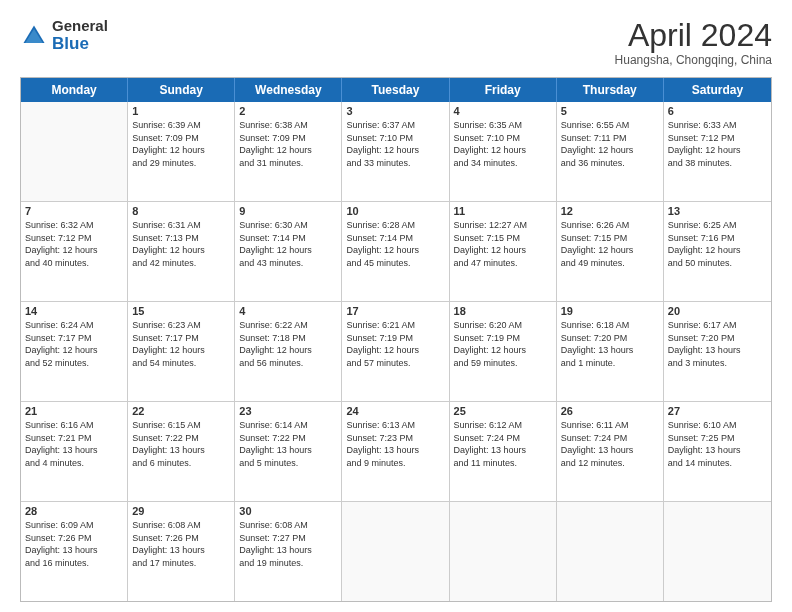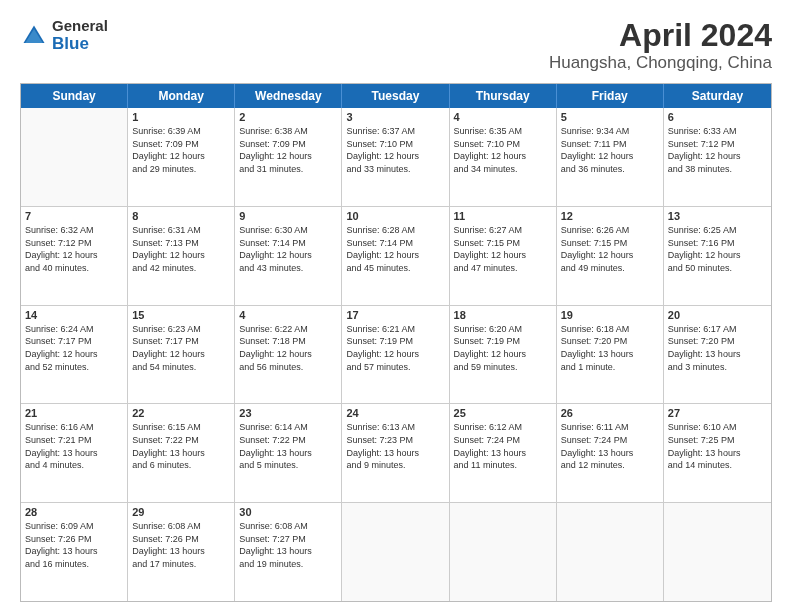--- a/index.html
+++ b/index.html
@@ -45,26 +45,26 @@
     }
     .logo-icon {
       width: 28px;
       height: 28px;
     }
     .title-block {
       text-align: right;
     }
     .main-title {
       font-size: 32px;
-      font-weight: bold;
+      font-weight: normal;
       color: #333;
       line-height: 1.1;
     }
     .subtitle {
-      font-size: 17px;
+      font-size: 12px;
       color: #555;
     }
     .calendar {
       flex: 1;
       display: flex;
       flex-direction: column;
     }
     .cal-header-row {
       display: grid;
       grid-template-columns: repeat(7, 1fr);
@@ -133,26 +133,26 @@
         <span class="logo-blue">Blue</span>
       </div>
     </div>
     <div class="title-block">
       <div class="main-title">April 2024</div>
       <div class="subtitle">Huangsha, Chongqing, China</div>
     </div>
   </div>
   <div class="calendar outer-border">
     <div class="cal-header-row" id="cal-header">
+        <div class="cal-header-cell">Monday</div>
         <div class="cal-header-cell">Sunday</div>
-        <div class="cal-header-cell">Monday</div>
         <div class="cal-header-cell">Wednesday</div>
         <div class="cal-header-cell">Tuesday</div>
+        <div class="cal-header-cell">Friday</div>
         <div class="cal-header-cell">Thursday</div>
-        <div class="cal-header-cell">Friday</div>
         <div class="cal-header-cell">Saturday</div>
       </div>
     <div class="cal-body" id="cal-body">
         <div class="cal-week">
           <div class="cal-cell empty"></div>
           <div class="cal-cell">
             <span class="day-num">1</span>
             <div class="cell-line">Sunrise: 6:39 AM</div>
             <div class="cell-line">Sunset: 7:09 PM</div>
             <div class="cell-line">Daylight: 12 hours</div>
@@ -174,21 +174,21 @@
           </div>
           <div class="cal-cell">
             <span class="day-num">4</span>
             <div class="cell-line">Sunrise: 6:35 AM</div>
             <div class="cell-line">Sunset: 7:10 PM</div>
             <div class="cell-line">Daylight: 12 hours</div>
             <div class="cell-line">and 34 minutes.</div>
           </div>
           <div class="cal-cell">
             <span class="day-num">5</span>
-            <div class="cell-line">Sunrise: 9:34 AM</div>
+            <div class="cell-line">Sunrise: 6:55 AM</div>
             <div class="cell-line">Sunset: 7:11 PM</div>
             <div class="cell-line">Daylight: 12 hours</div>
             <div class="cell-line">and 36 minutes.</div>
           </div>
           <div class="cal-cell">
             <span class="day-num">6</span>
             <div class="cell-line">Sunrise: 6:33 AM</div>
             <div class="cell-line">Sunset: 7:12 PM</div>
             <div class="cell-line">Daylight: 12 hours</div>
             <div class="cell-line">and 38 minutes.</div>
@@ -218,21 +218,21 @@
           </div>
           <div class="cal-cell">
             <span class="day-num">10</span>
             <div class="cell-line">Sunrise: 6:28 AM</div>
             <div class="cell-line">Sunset: 7:14 PM</div>
             <div class="cell-line">Daylight: 12 hours</div>
             <div class="cell-line">and 45 minutes.</div>
           </div>
           <div class="cal-cell">
             <span class="day-num">11</span>
-            <div class="cell-line">Sunrise: 6:27 AM</div>
+            <div class="cell-line">Sunrise: 12:27 AM</div>
             <div class="cell-line">Sunset: 7:15 PM</div>
             <div class="cell-line">Daylight: 12 hours</div>
             <div class="cell-line">and 47 minutes.</div>
           </div>
           <div class="cal-cell">
             <span class="day-num">12</span>
             <div class="cell-line">Sunrise: 6:26 AM</div>
             <div class="cell-line">Sunset: 7:15 PM</div>
             <div class="cell-line">Daylight: 12 hours</div>
             <div class="cell-line">and 49 minutes.</div>

